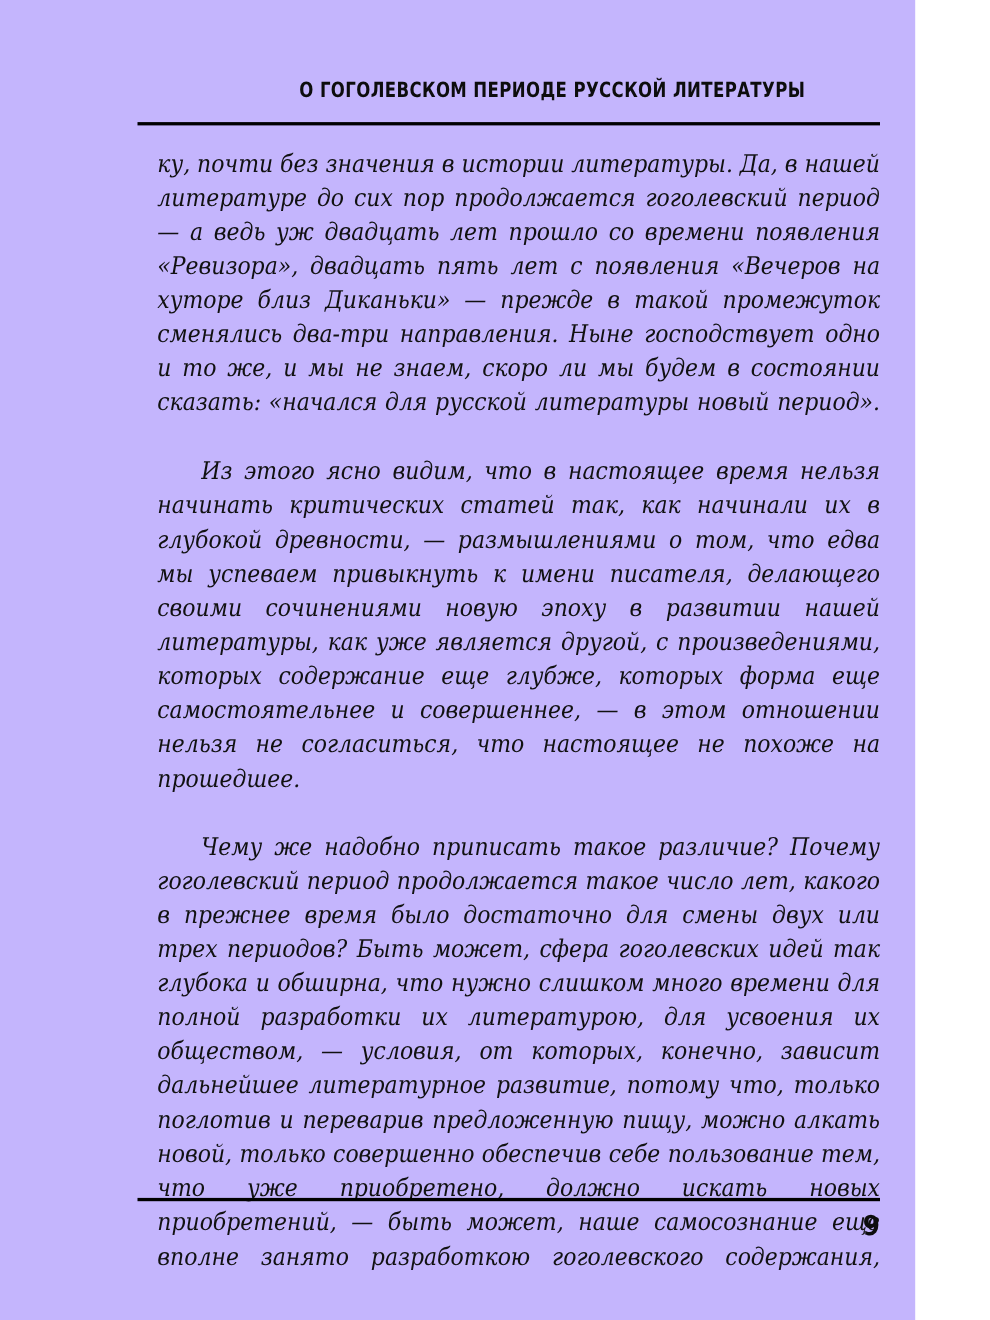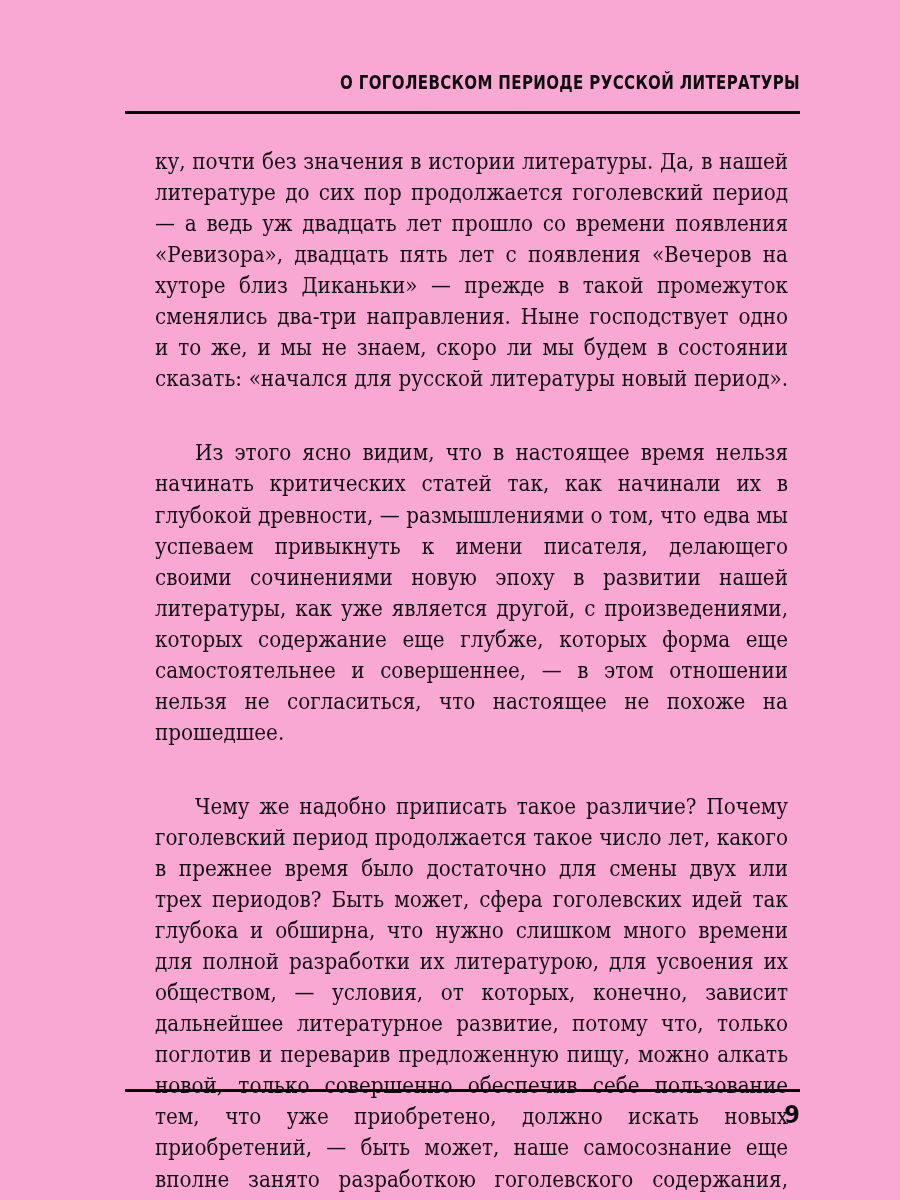--- a/index.html
+++ b/index.html
@@ -3,23 +3,23 @@
 <meta charset="utf-8">
 <style>
   html, body {
     margin: 0;
     padding: 0;
     background: #ffffff;
   }
 
   .page {
     position: relative;
-    width: 900px;
+    width: 832px;
     height: 1200px;
-    background: #f9a8d4;
+    background: #c4b5fd;
     overflow: hidden;
     box-sizing: border-box;
   }
 
   
   .running-head {
     position: absolute;
     left: 125px;
     right: 100px;
     top: 70px;
@@ -56,23 +56,24 @@
     font-size: 22.2px;
     line-height: 31.05px;
     color: #111111;
     text-align: justify;
     text-justify: inter-word;
     -webkit-hyphens: none;
     hyphens: none;
   }
 
   .textblock p {
-    margin: 12px;
+    margin: 0;
     text-indent: 0;
     text-align: justify;
+    font-style: italic;
   }
 
   .textblock p.indented {
     text-indent: 40px;
   }
 
   
   .textblock p::after {
     content: "";
     display: inline-block;

